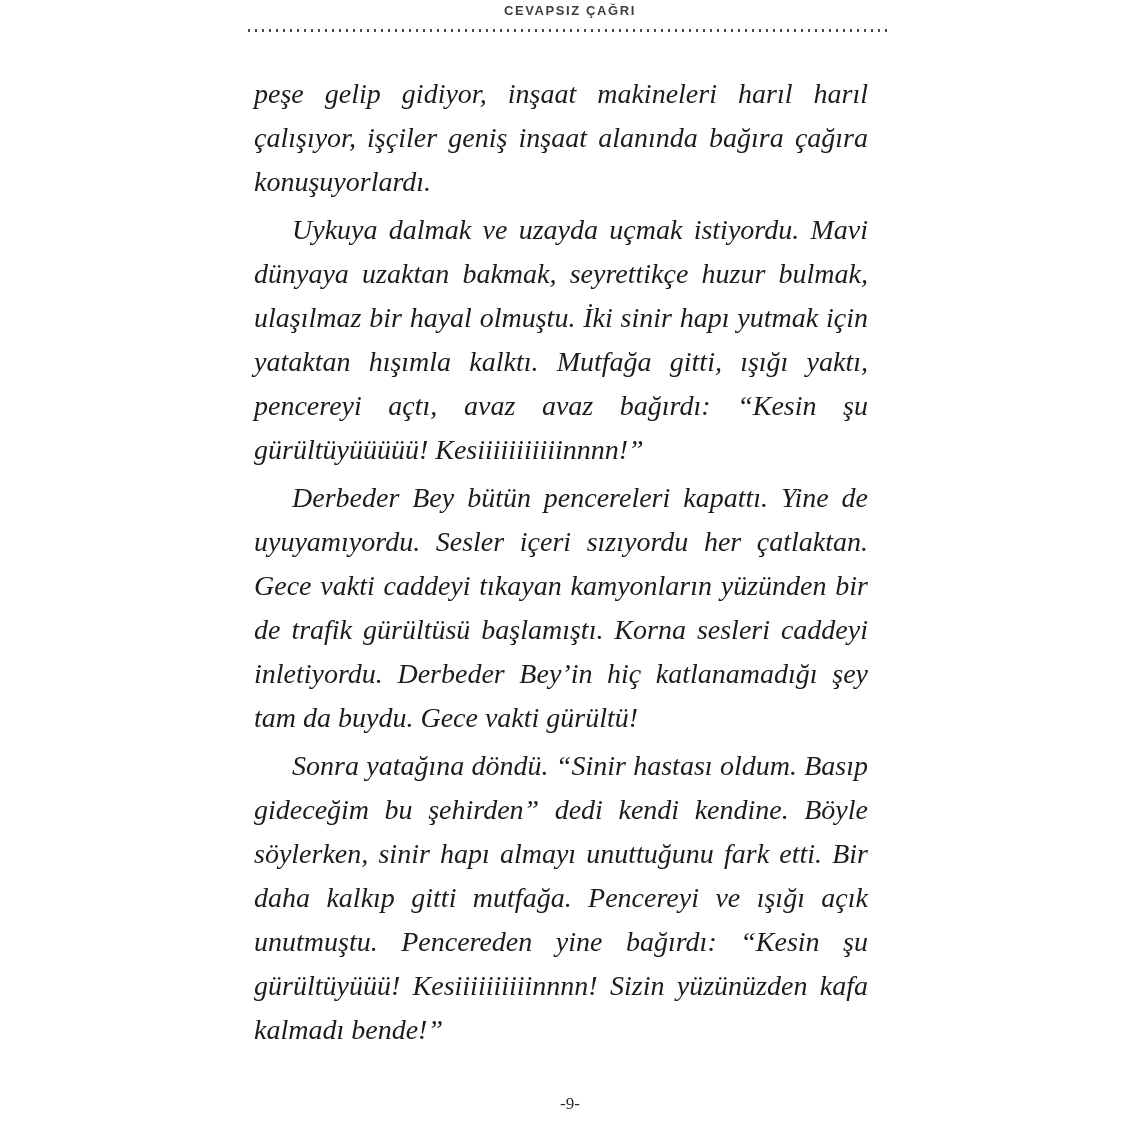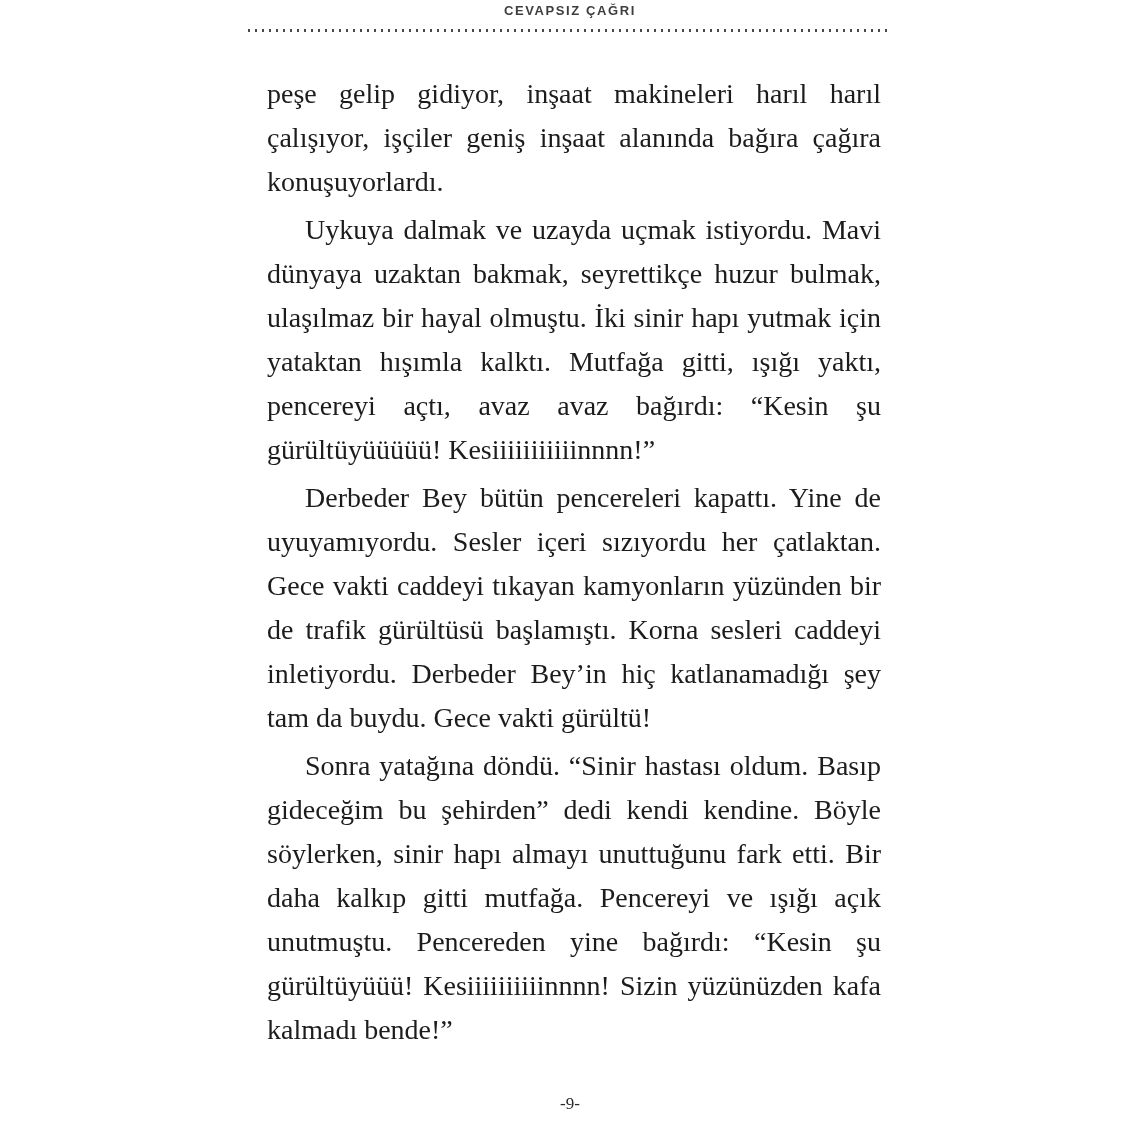--- a/index.html
+++ b/index.html
@@ -36,27 +36,28 @@
     height: 3px;
     background-image: repeating-linear-gradient(
       to right,
       #4a4a4a 0px, #4a4a4a 2px,
       transparent 2px, transparent 7px
     );
   }
   .text-block {
     position: absolute;
     top: 72px;
-    left: 267px;
+    left: 254px;
     width: 614px;
     font-family: "Liberation Serif", "DejaVu Serif", serif;
     font-size: 28px;
     line-height: 44px;
     text-align: justify;
     color: #1c1c1c;
+    font-style: italic;
   }
   .text-block p {
     margin: 0;
   }
   .text-block p + p {
     margin-top: 4px;
   }
   .text-block p.indent {
     text-indent: 38px;
   }

